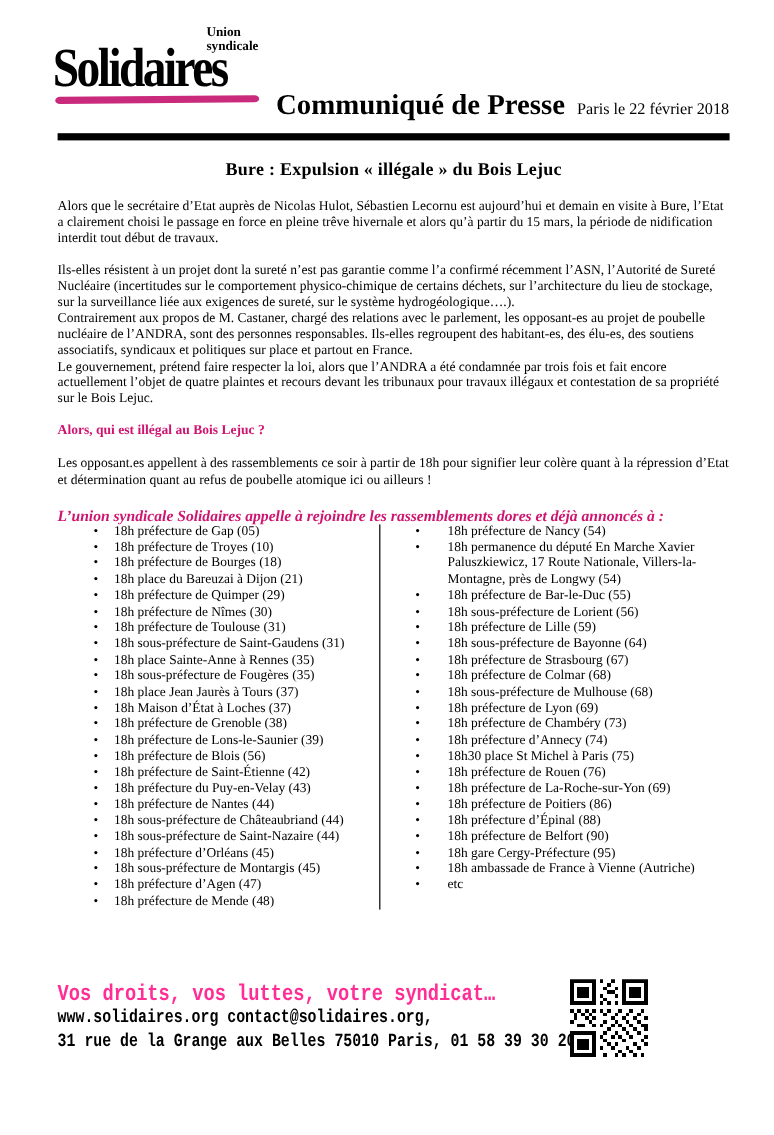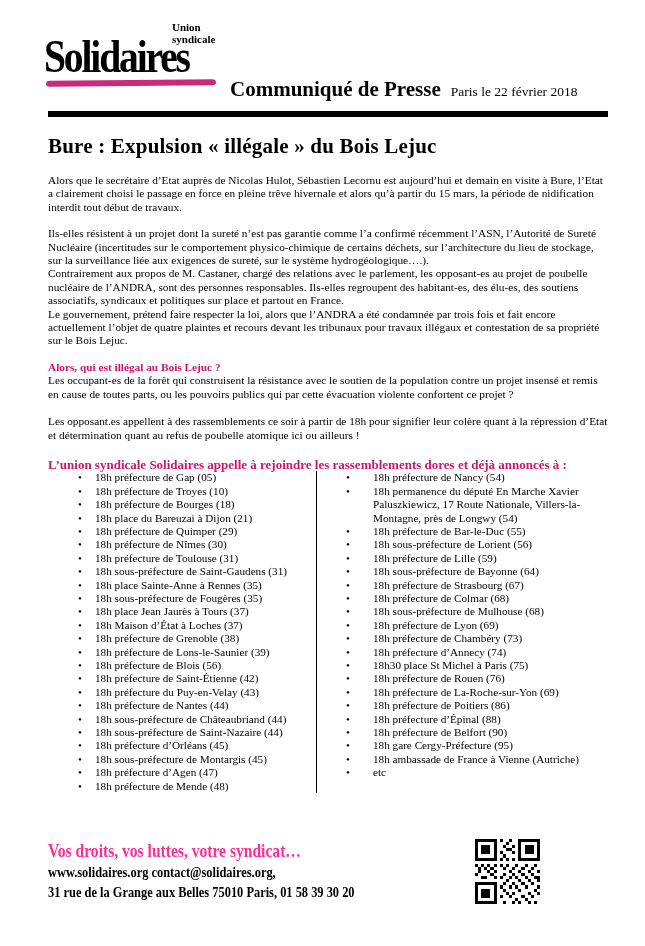--- a/index.html
+++ b/index.html
@@ -30,28 +30,28 @@
     white-space:nowrap;
   }
   .logo-tag span { display:block; }
   .brush {
     position:absolute; left:2px; top:60px;
     width:170px; height:6px;
     border-radius:4px / 3px;
     transform:rotate(-0.5deg);
   }
   .presse-line { position:absolute; left:182px; bottom:0; white-space:nowrap; }
-  .doc-type { font-weight:bold; font-size:21px; }
+  .doc-type { font-weight:bold; font-size:24px; }
   .dateline { font-size:13.5px; margin-left:6px; }
 
   .rule { height:6px; background:#000; margin-top:9px; }
 
   
   .title {
-    text-align:left; font-weight:bold; font-size:21px;
+    text-align:center; font-weight:bold; font-size:15px;
     margin:17px 0 15px 0; letter-spacing:0.2px;
   }
   .body-text { font-size:11.3px; line-height:13.4px; }
   .body-text p { margin:0; }
   p.gap-after { margin-bottom:13px; }
   .pink-heading { font-weight:bold; }
   .spacer-14 { height:14px; }
   .spacer-16 { height:16px; }
   .rallies-heading { font-weight:bold; font-size:13px; margin:0 0 5px 0; }
 
@@ -60,22 +60,22 @@
   .col-left  { width:269px; border-right:1.5px solid #000; }
   .col-right { flex:1; }
   ul.rally { margin:0; padding:0; list-style:none; font-size:11.2px; line-height:13.4px; }
   .col-left  ul.rally li { position:relative; padding-left:47px; }
   .col-left  ul.rally li::before { content:"•"; position:absolute; left:30px; }
   .col-right ul.rally li { position:relative; padding-left:56px; }
   .col-right ul.rally li::before { content:"•"; position:absolute; left:29px; }
 
   
   .footer {
-    position:relative; margin-top:48px;
-    font-family:Liberation Serif, serif;
+    position:relative; margin-top:60px;
+    font-family:Liberation Mono, monospace;
   }
   .slogan {
     font-weight:bold; font-size:19px; line-height:1.1;
     transform:scaleX(0.82); transform-origin:left;
     white-space:nowrap;
   }
   .footer-line {
     font-weight:bold; font-size:15.5px; line-height:1.28; color:#000;
     transform:scaleX(0.80); transform-origin:left;
     white-space:nowrap;
@@ -105,25 +105,24 @@
   <div class="rule"></div>
 
   <div class="title">Bure : Expulsion « illégale » du Bois Lejuc</div>
 
   <div class="body-text">
     <p class="gap-after">Alors que le secrétaire d’Etat auprès de Nicolas Hulot, Sébastien Lecornu est aujourd’hui et demain en visite à Bure, l’Etat a clairement choisi le passage en force en pleine trêve hivernale et alors qu’à partir du 15 mars, la période de nidification interdit tout début de travaux.</p>
     <p>Ils-elles résistent à un projet dont la sureté n’est pas garantie comme l’a confirmé récemment l’ASN, l’Autorité de Sureté Nucléaire (incertitudes sur le comportement physico-chimique de certains déchets, sur l’architecture du lieu de stockage, sur la surveillance liée aux exigences de sureté, sur le système hydrogéologique….).</p>
     <p>Contrairement aux propos de M. Castaner, chargé des relations avec le parlement, les opposant-es au projet de poubelle nucléaire de l’ANDRA, sont des personnes responsables. Ils-elles regroupent des habitant-es, des élu-es, des soutiens associatifs, syndicaux et politiques sur place et partout en France.</p>
     <p class="gap-after">Le gouvernement, prétend faire respecter la loi, alors que l’ANDRA a été condamnée par trois fois et fait encore actuellement l’objet de quatre plaintes et recours devant les tribunaux pour travaux illégaux et contestation de sa propriété sur le Bois Lejuc.</p>
     <p class="pink-heading q-heading" style="color: rgb(207, 20, 112);">Alors, qui est illégal au Bois Lejuc ?</p>
-    <p>Les occupant-es de la forêt qui construisent la résistance avec le soutien de la population contre un projet insensé et remis en cause de toutes parts, ou les pouvoirs publics qui par cette évacuation violente confortent ce projet ?</p>
     <div class="spacer-14"></div>
     <p>Les opposant.es appellent à des rassemblements ce soir à partir de 18h pour signifier leur colère quant à la répression d’Etat et détermination quant au refus de poubelle atomique ici ou ailleurs !</p>
     <div class="spacer-16"></div>
-    <p class="pink-heading rallies-heading" style="color: rgb(207, 20, 112);">L’union syndicale Solidaires appelle à rejoindre les rassemblements dores et déjà annoncés à :</p>
+    <p class="pink-heading rallies-heading" style="color: rgb(207, 20, 112); font-style: italic;">L’union syndicale Solidaires appelle à rejoindre les rassemblements dores et déjà annoncés à :</p>
 
     <div class="columns">
       <div class="col-left">
         <ul class="rally">
           <li>18h préfecture de Gap (05)</li>
           <li>18h préfecture de Troyes (10)</li>
           <li>18h préfecture de Bourges (18)</li>
           <li>18h place du Bareuzai à Dijon (21)</li>
           <li>18h préfecture de Quimper (29)</li>
           <li>18h préfecture de Nîmes (30)</li>

